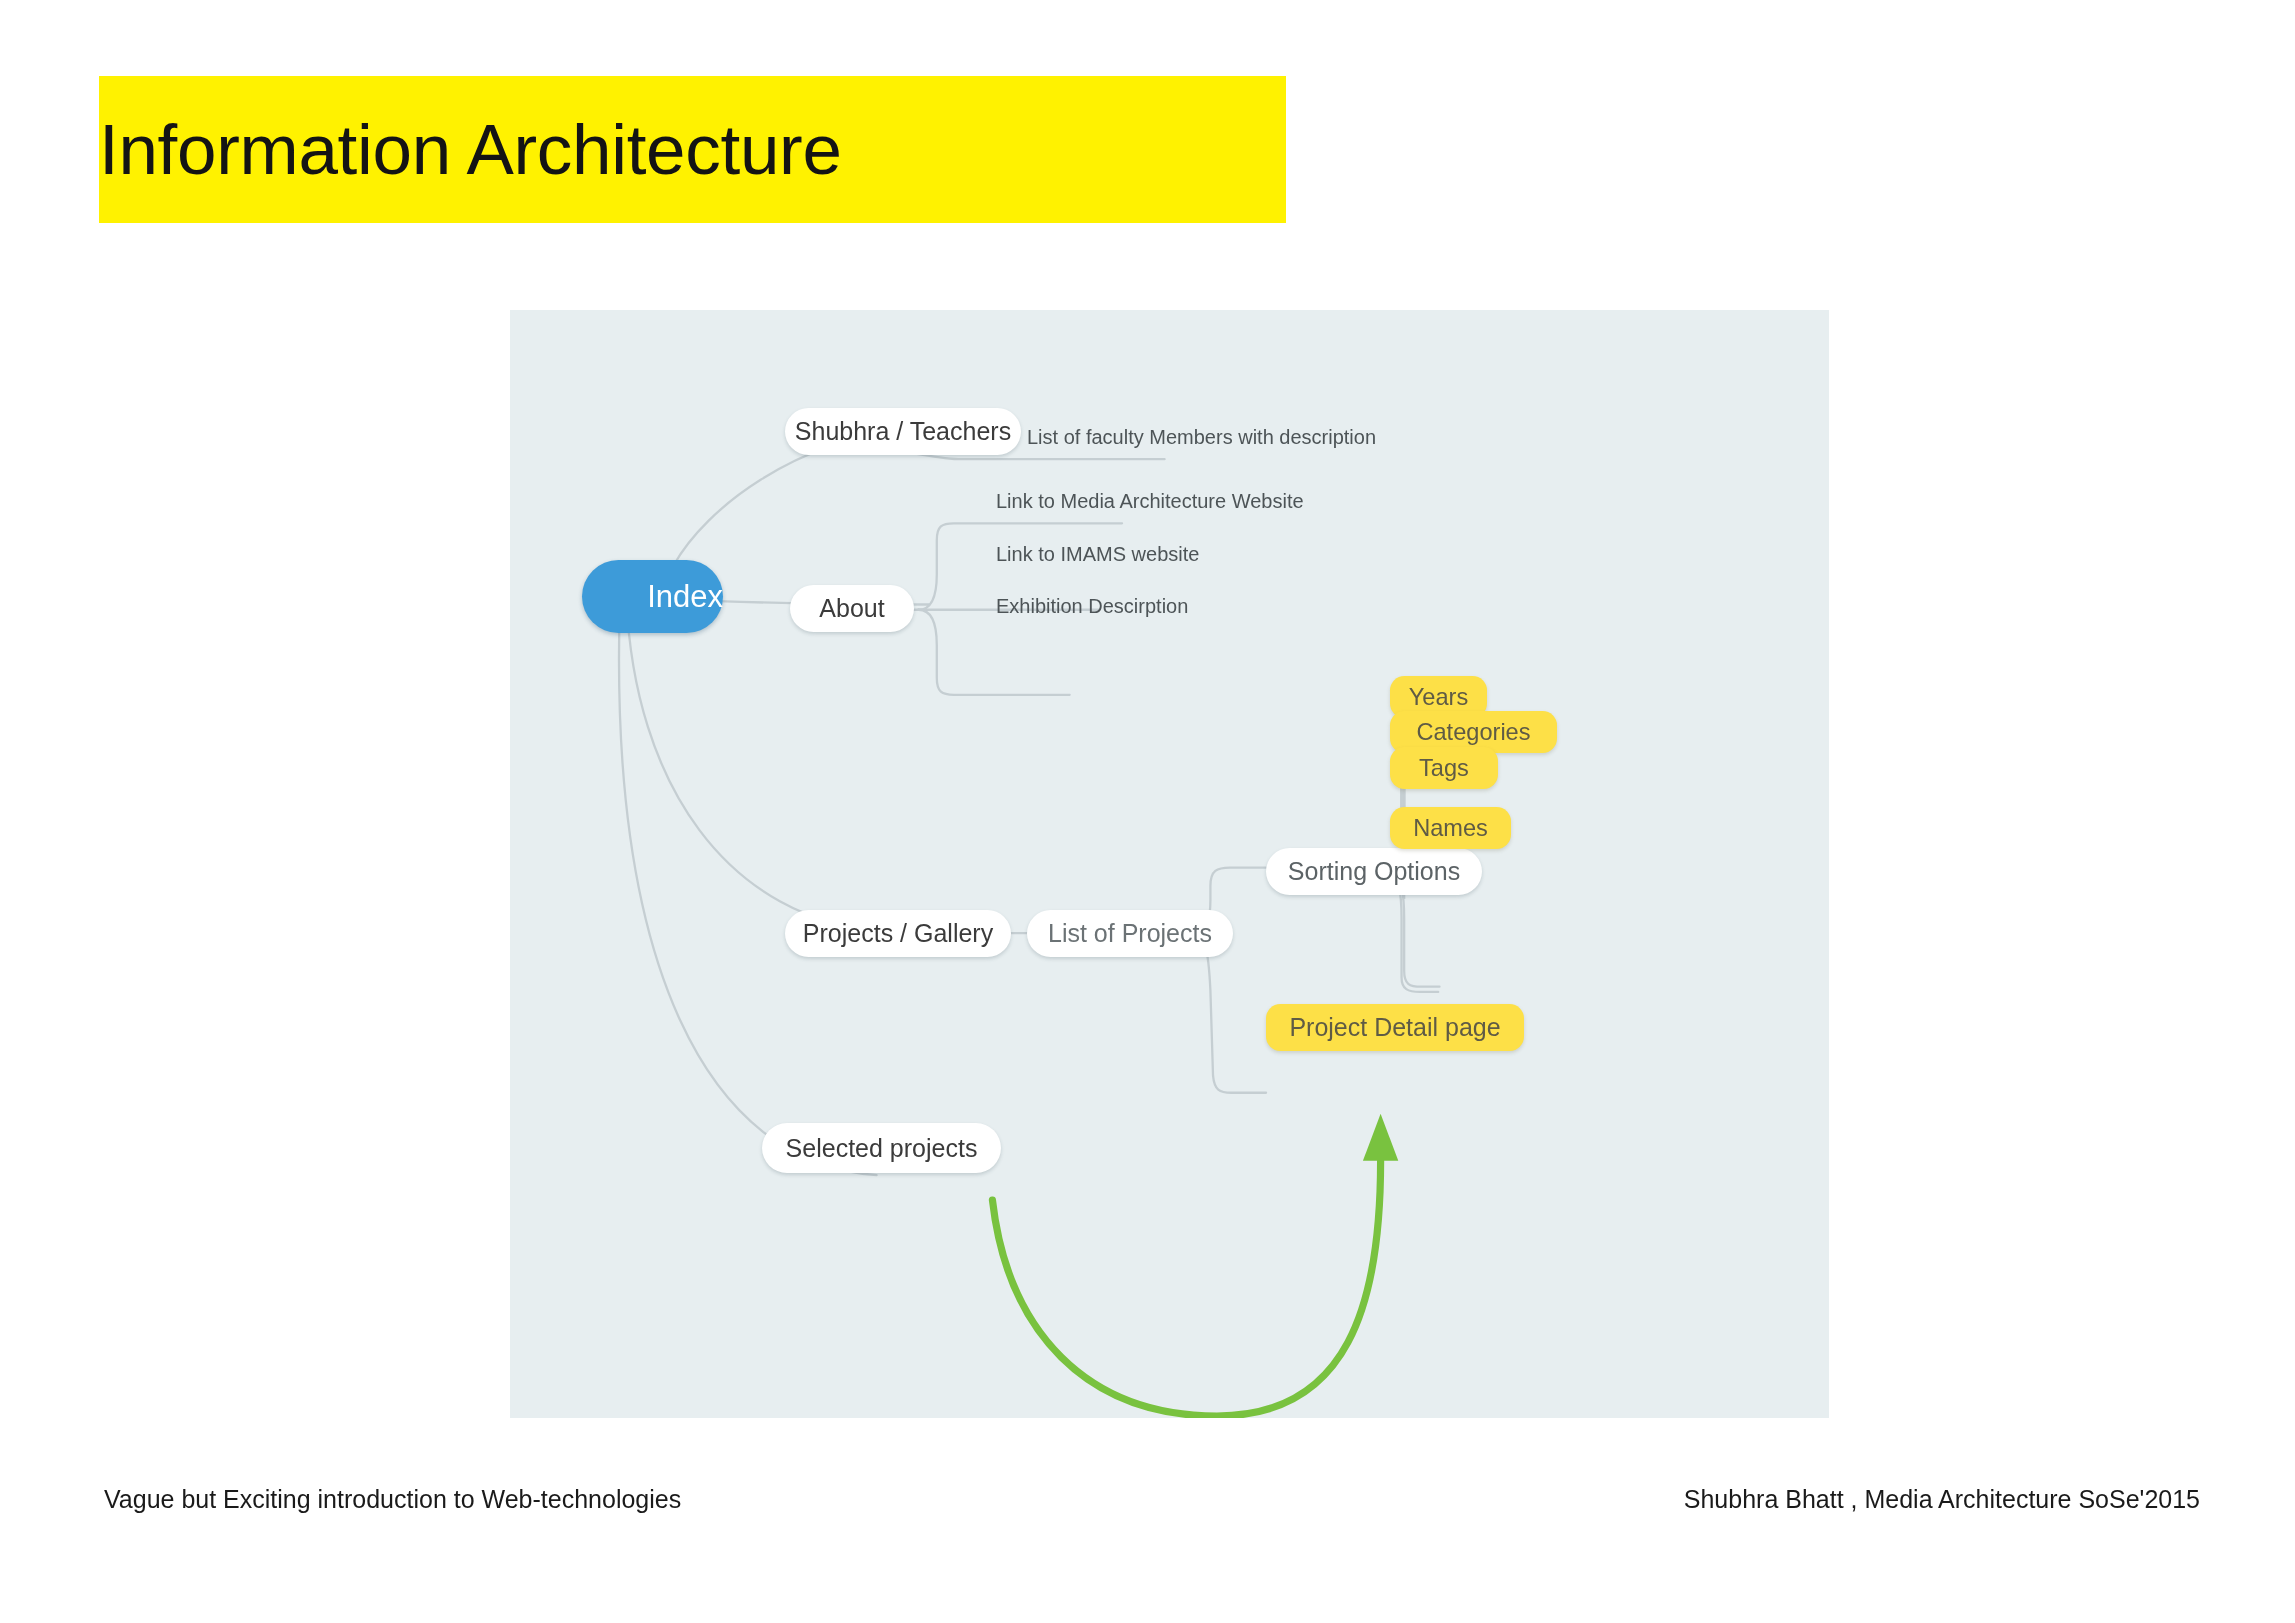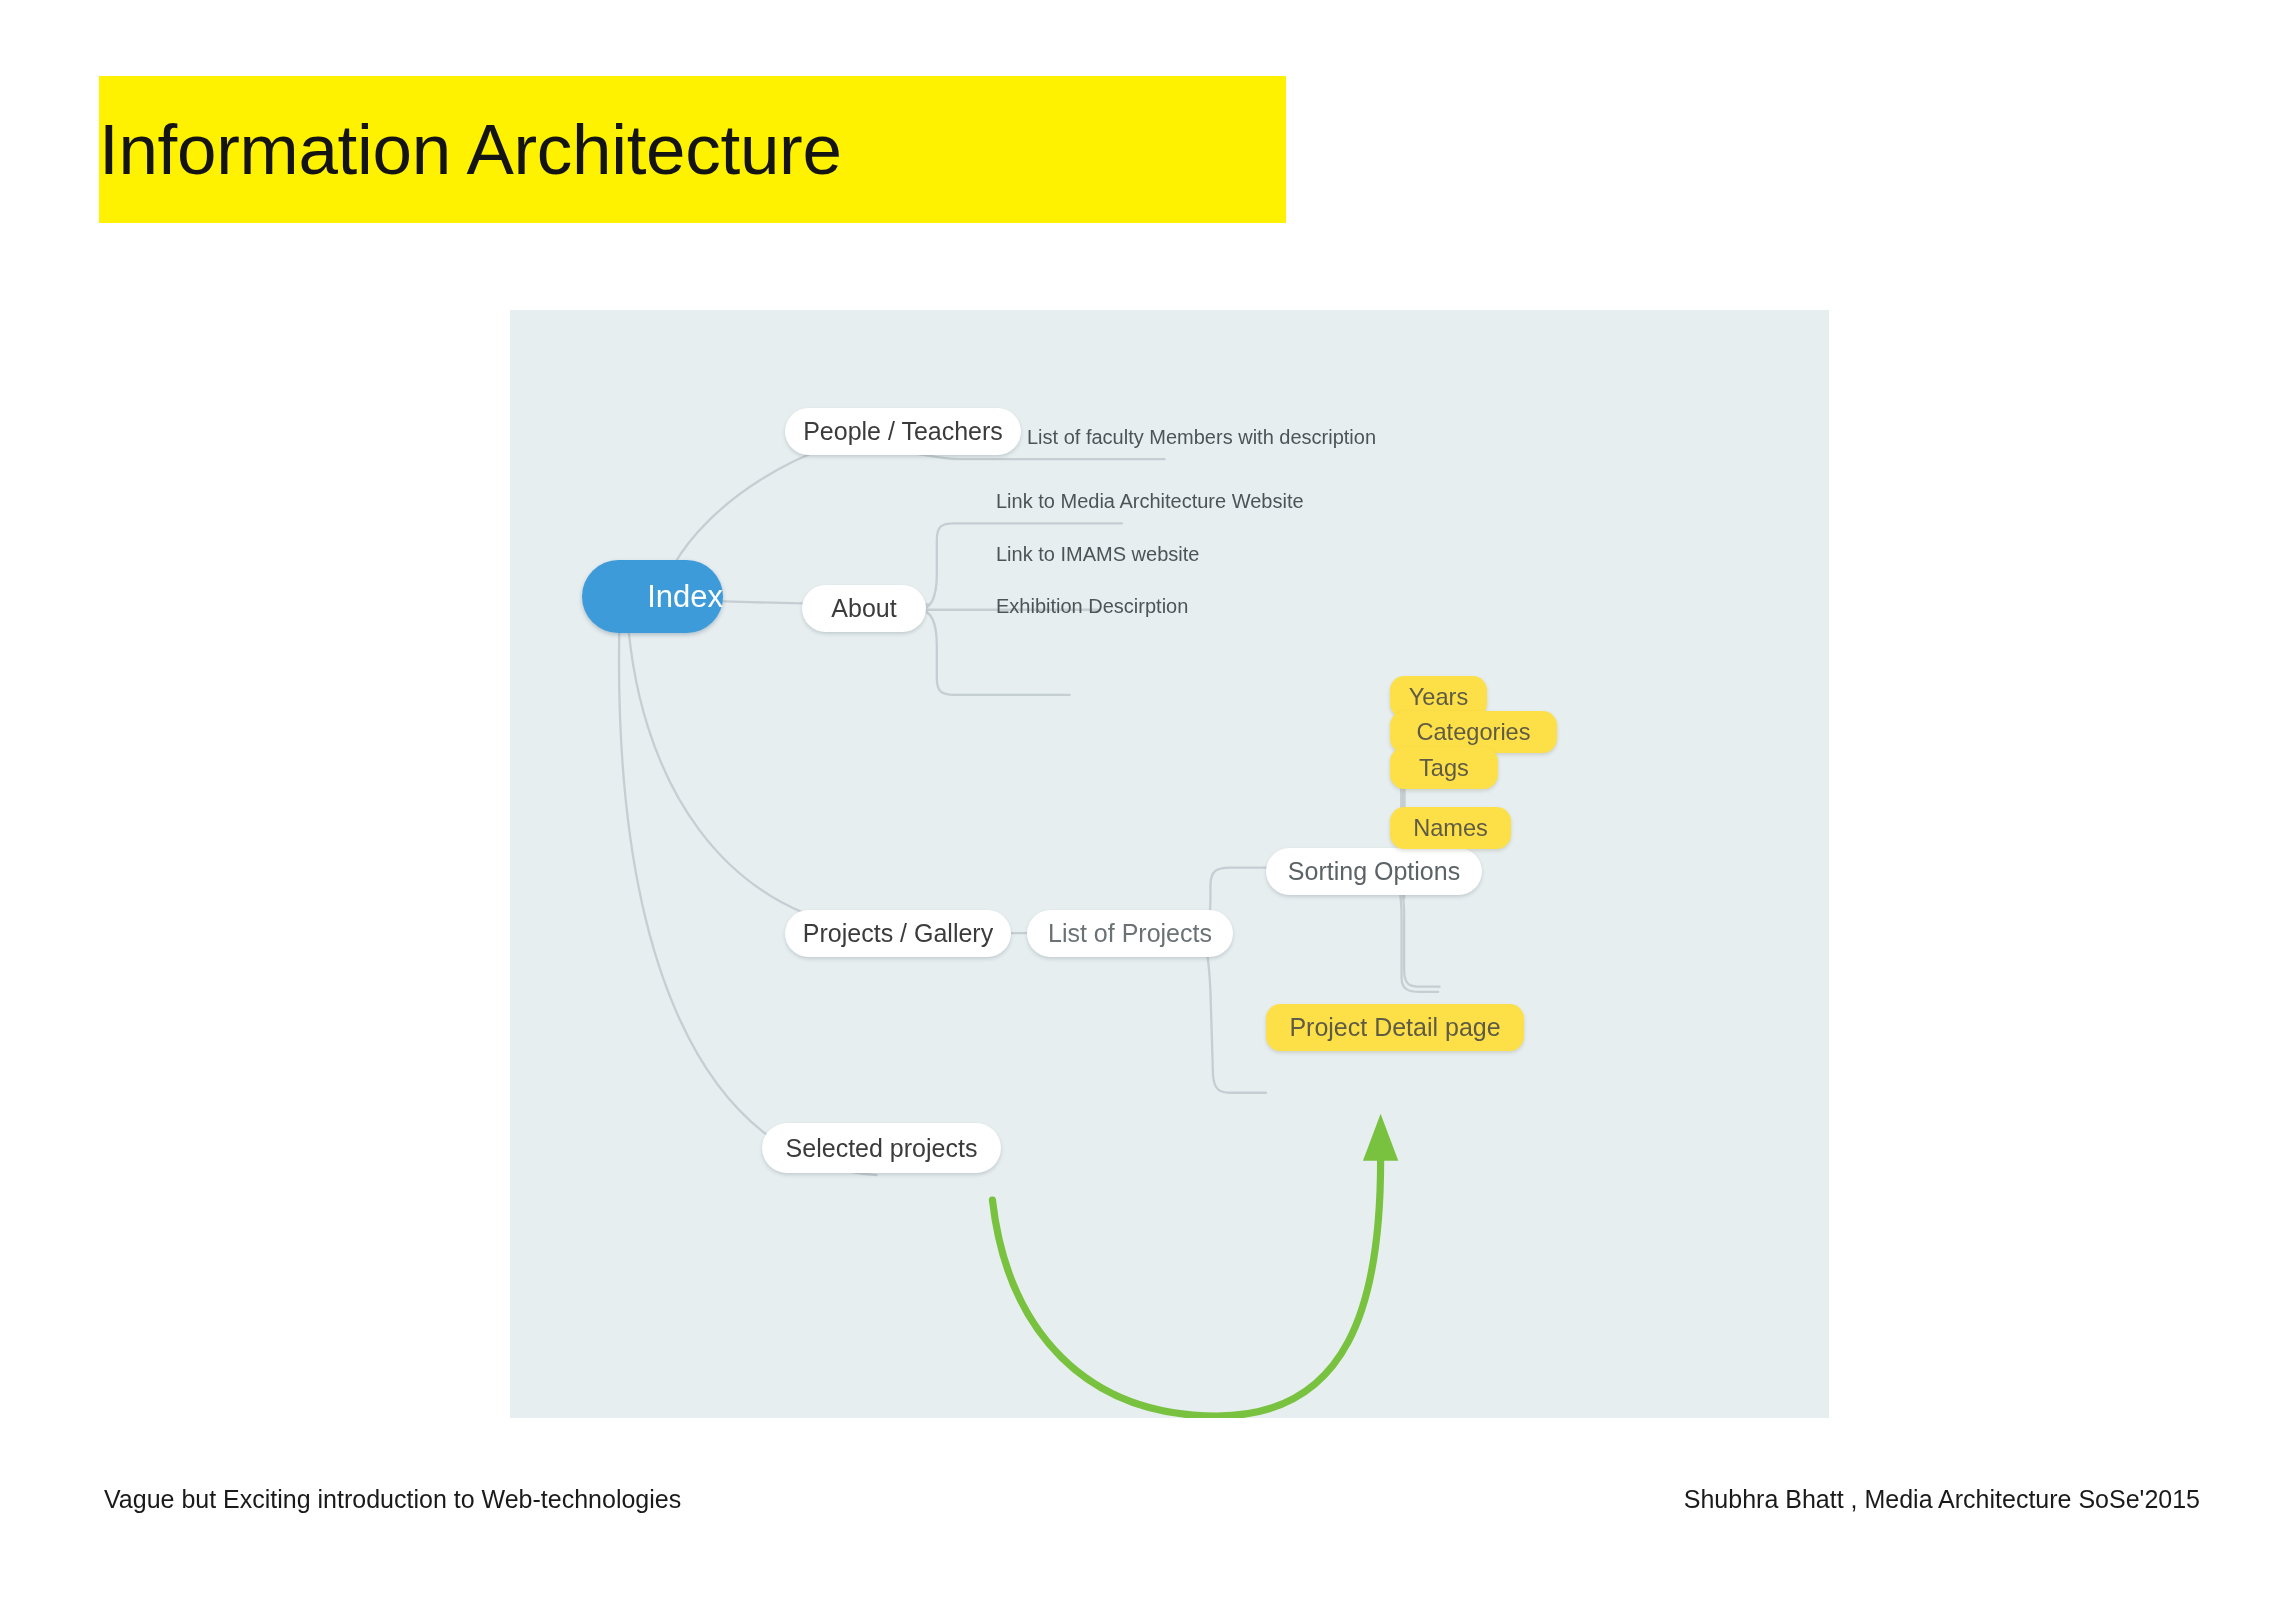--- a/index.html
+++ b/index.html
@@ -160,32 +160,32 @@
       <path d="M 1340 862 C 1358 862, 1362 890, 1362 930 L 1362 1020 C 1362 1038, 1372 1042, 1390 1042 L 1418 1042"></path>
     </g>
 
     <g>
       <path d="M 737 1360 C 760 1560, 880 1690, 1080 1690 C 1280 1690, 1330 1520, 1330 1300" fill="none" stroke="#79c23f" stroke-width="11" stroke-linecap="round"></path>
       <polygon points="1330,1228 1303,1300 1357,1300" fill="#79c23f"></polygon>
     </g>
   </svg>
 
   <div class="node pill-white" style="left:275px; top:98px; width:236px; height:47px; font-size:25px;">
-    <span>People / Teachers</span>
+    <span>Shubhra / Teachers</span>
   </div>
 
   <div class="node plain-label" style="left:517px; top:110px; width:366px; height:34px; font-size:20px; justify-content:flex-start;">
     <span>List of faculty Members with description</span>
   </div>
 
   <div class="node pill-blue" style="left:72px; top:250px; width:141px; height:73px; font-size:31px;">
     <span>Index</span>
   </div>
 
-  <div class="node pill-white" style="left:292px; top:275px; width:124px; height:47px; font-size:25px;">
+  <div class="node pill-white" style="left:280px; top:275px; width:124px; height:47px; font-size:25px;">
     <span>About</span>
   </div>
 
   <div class="node plain-label" style="left:486px; top:175px; width:340px; height:33px; font-size:20px; justify-content:flex-start;">
     <span>Link to Media Architecture Website</span>
   </div>
 
   <div class="node plain-label" style="left:486px; top:228px; width:281px; height:33px; font-size:20px; justify-content:flex-start;">
     <span>Link to IMAMS website</span>
   </div>

